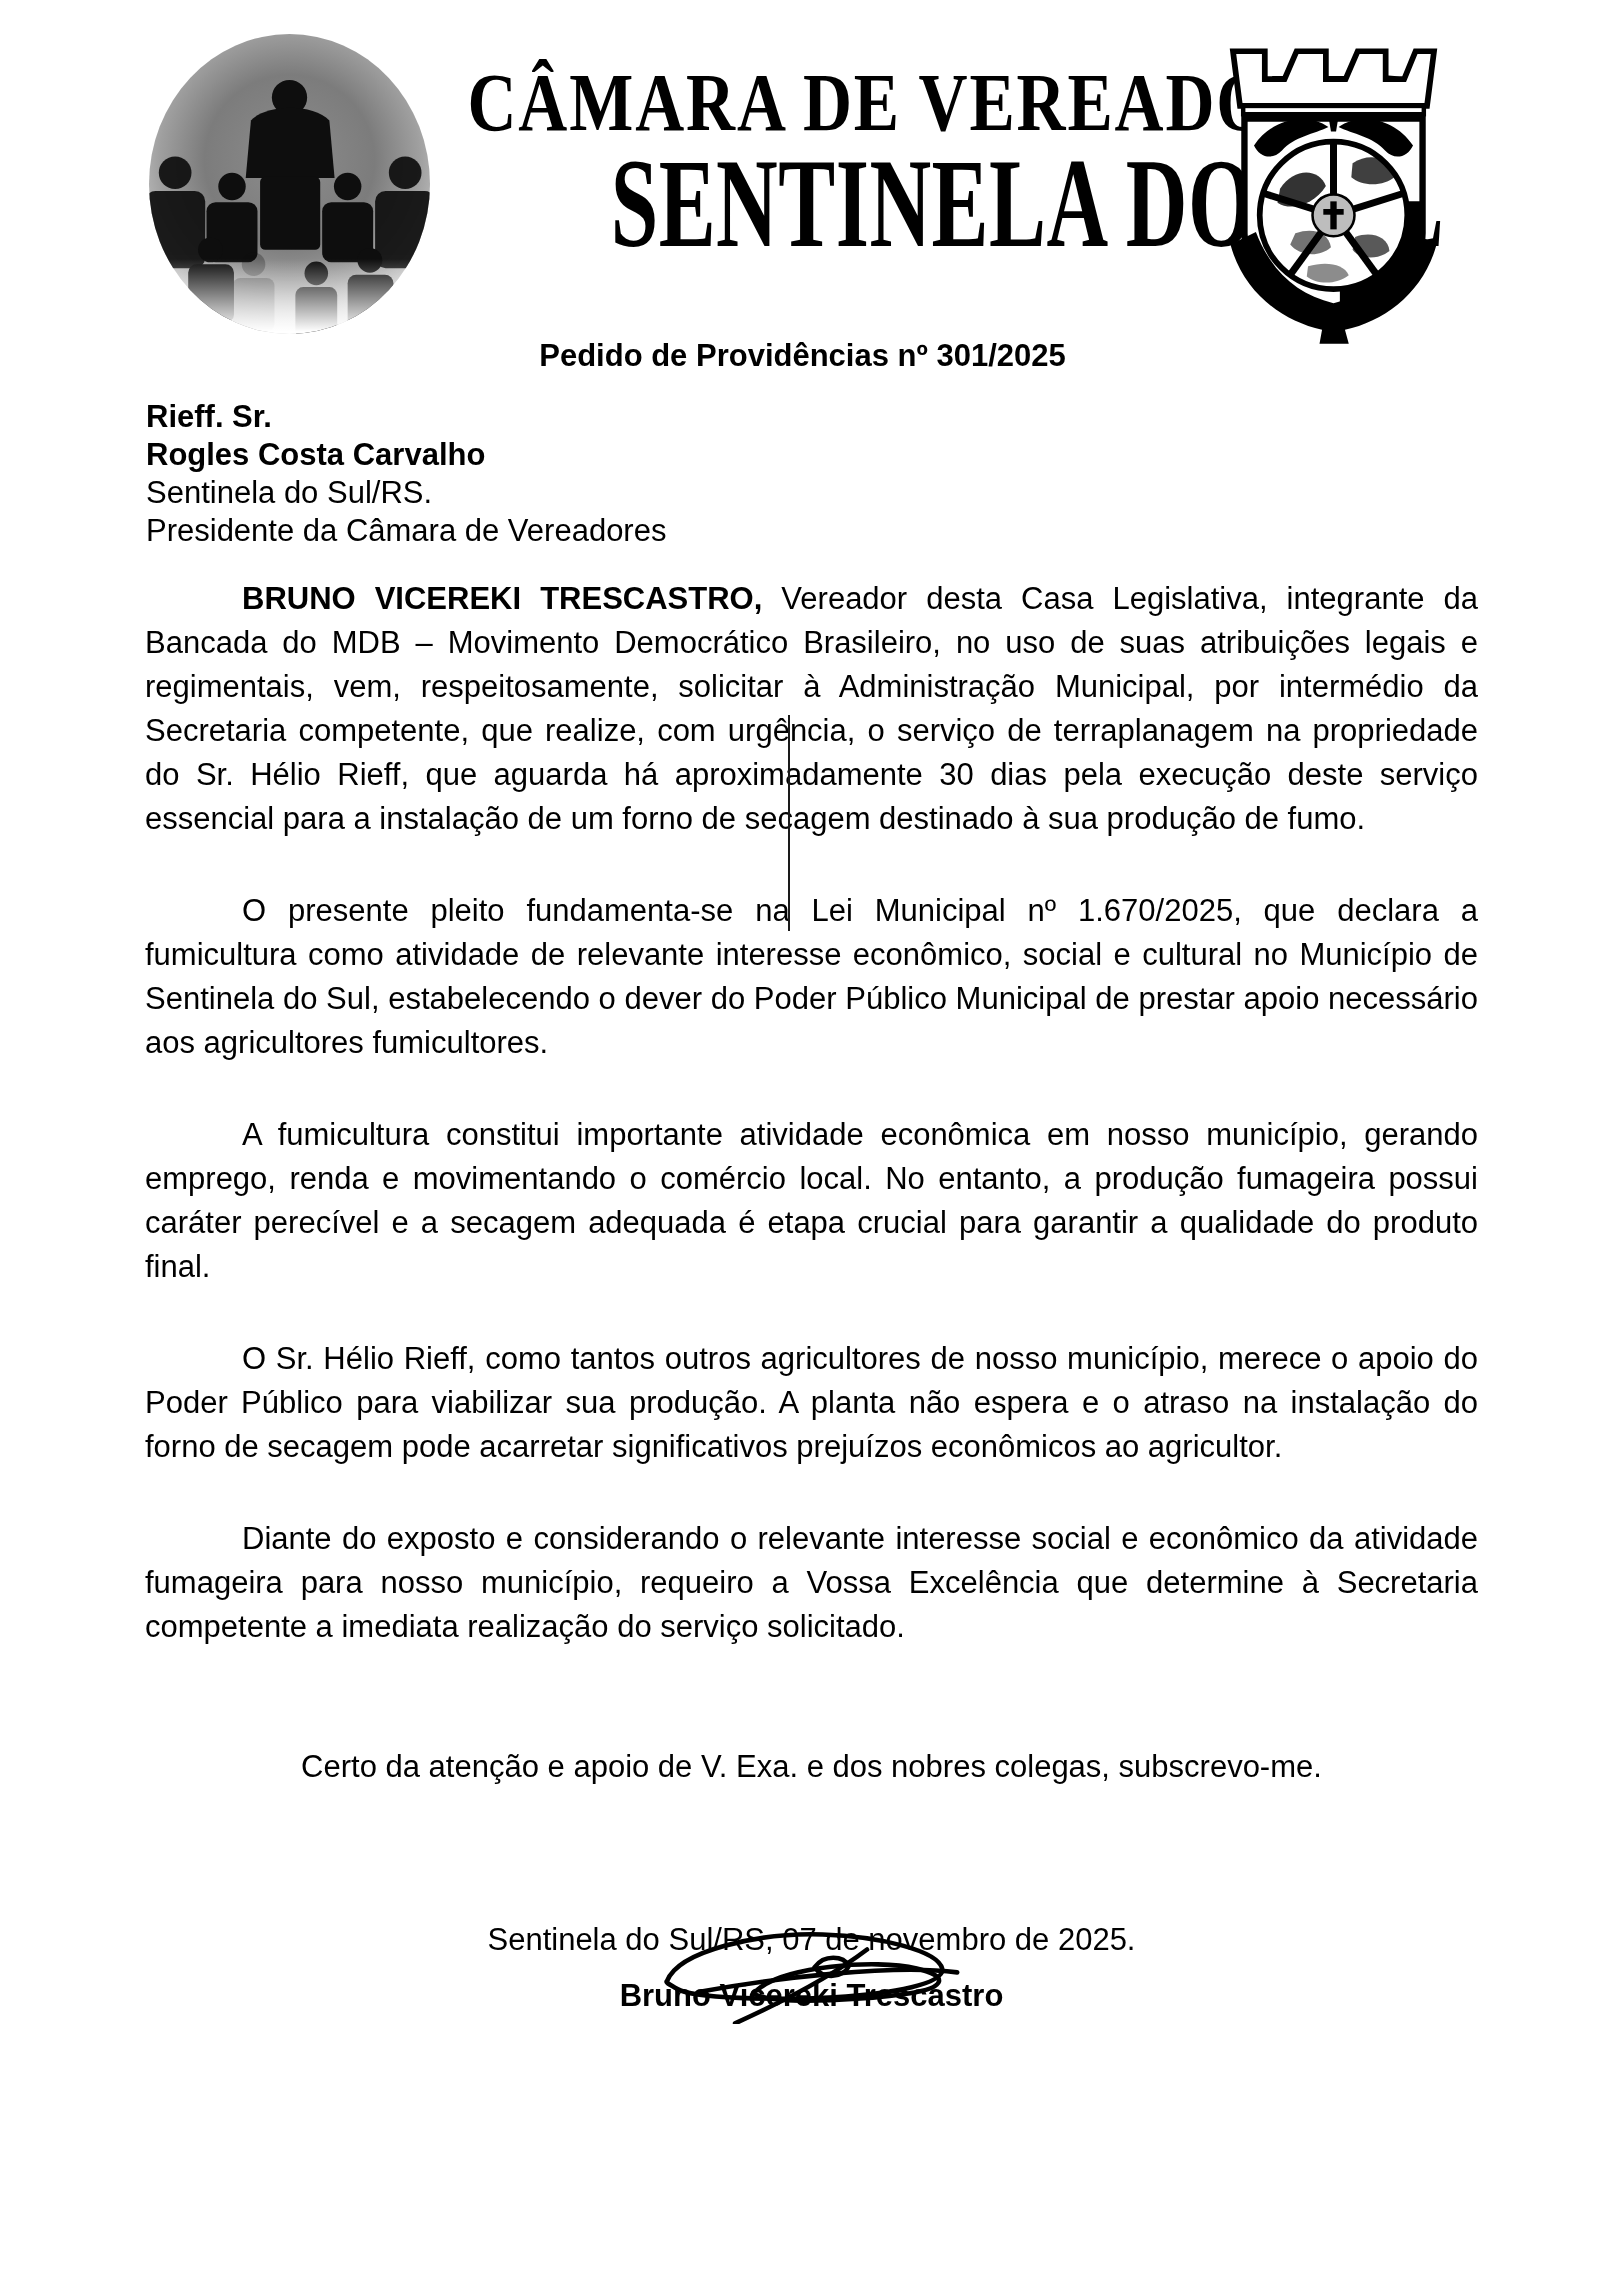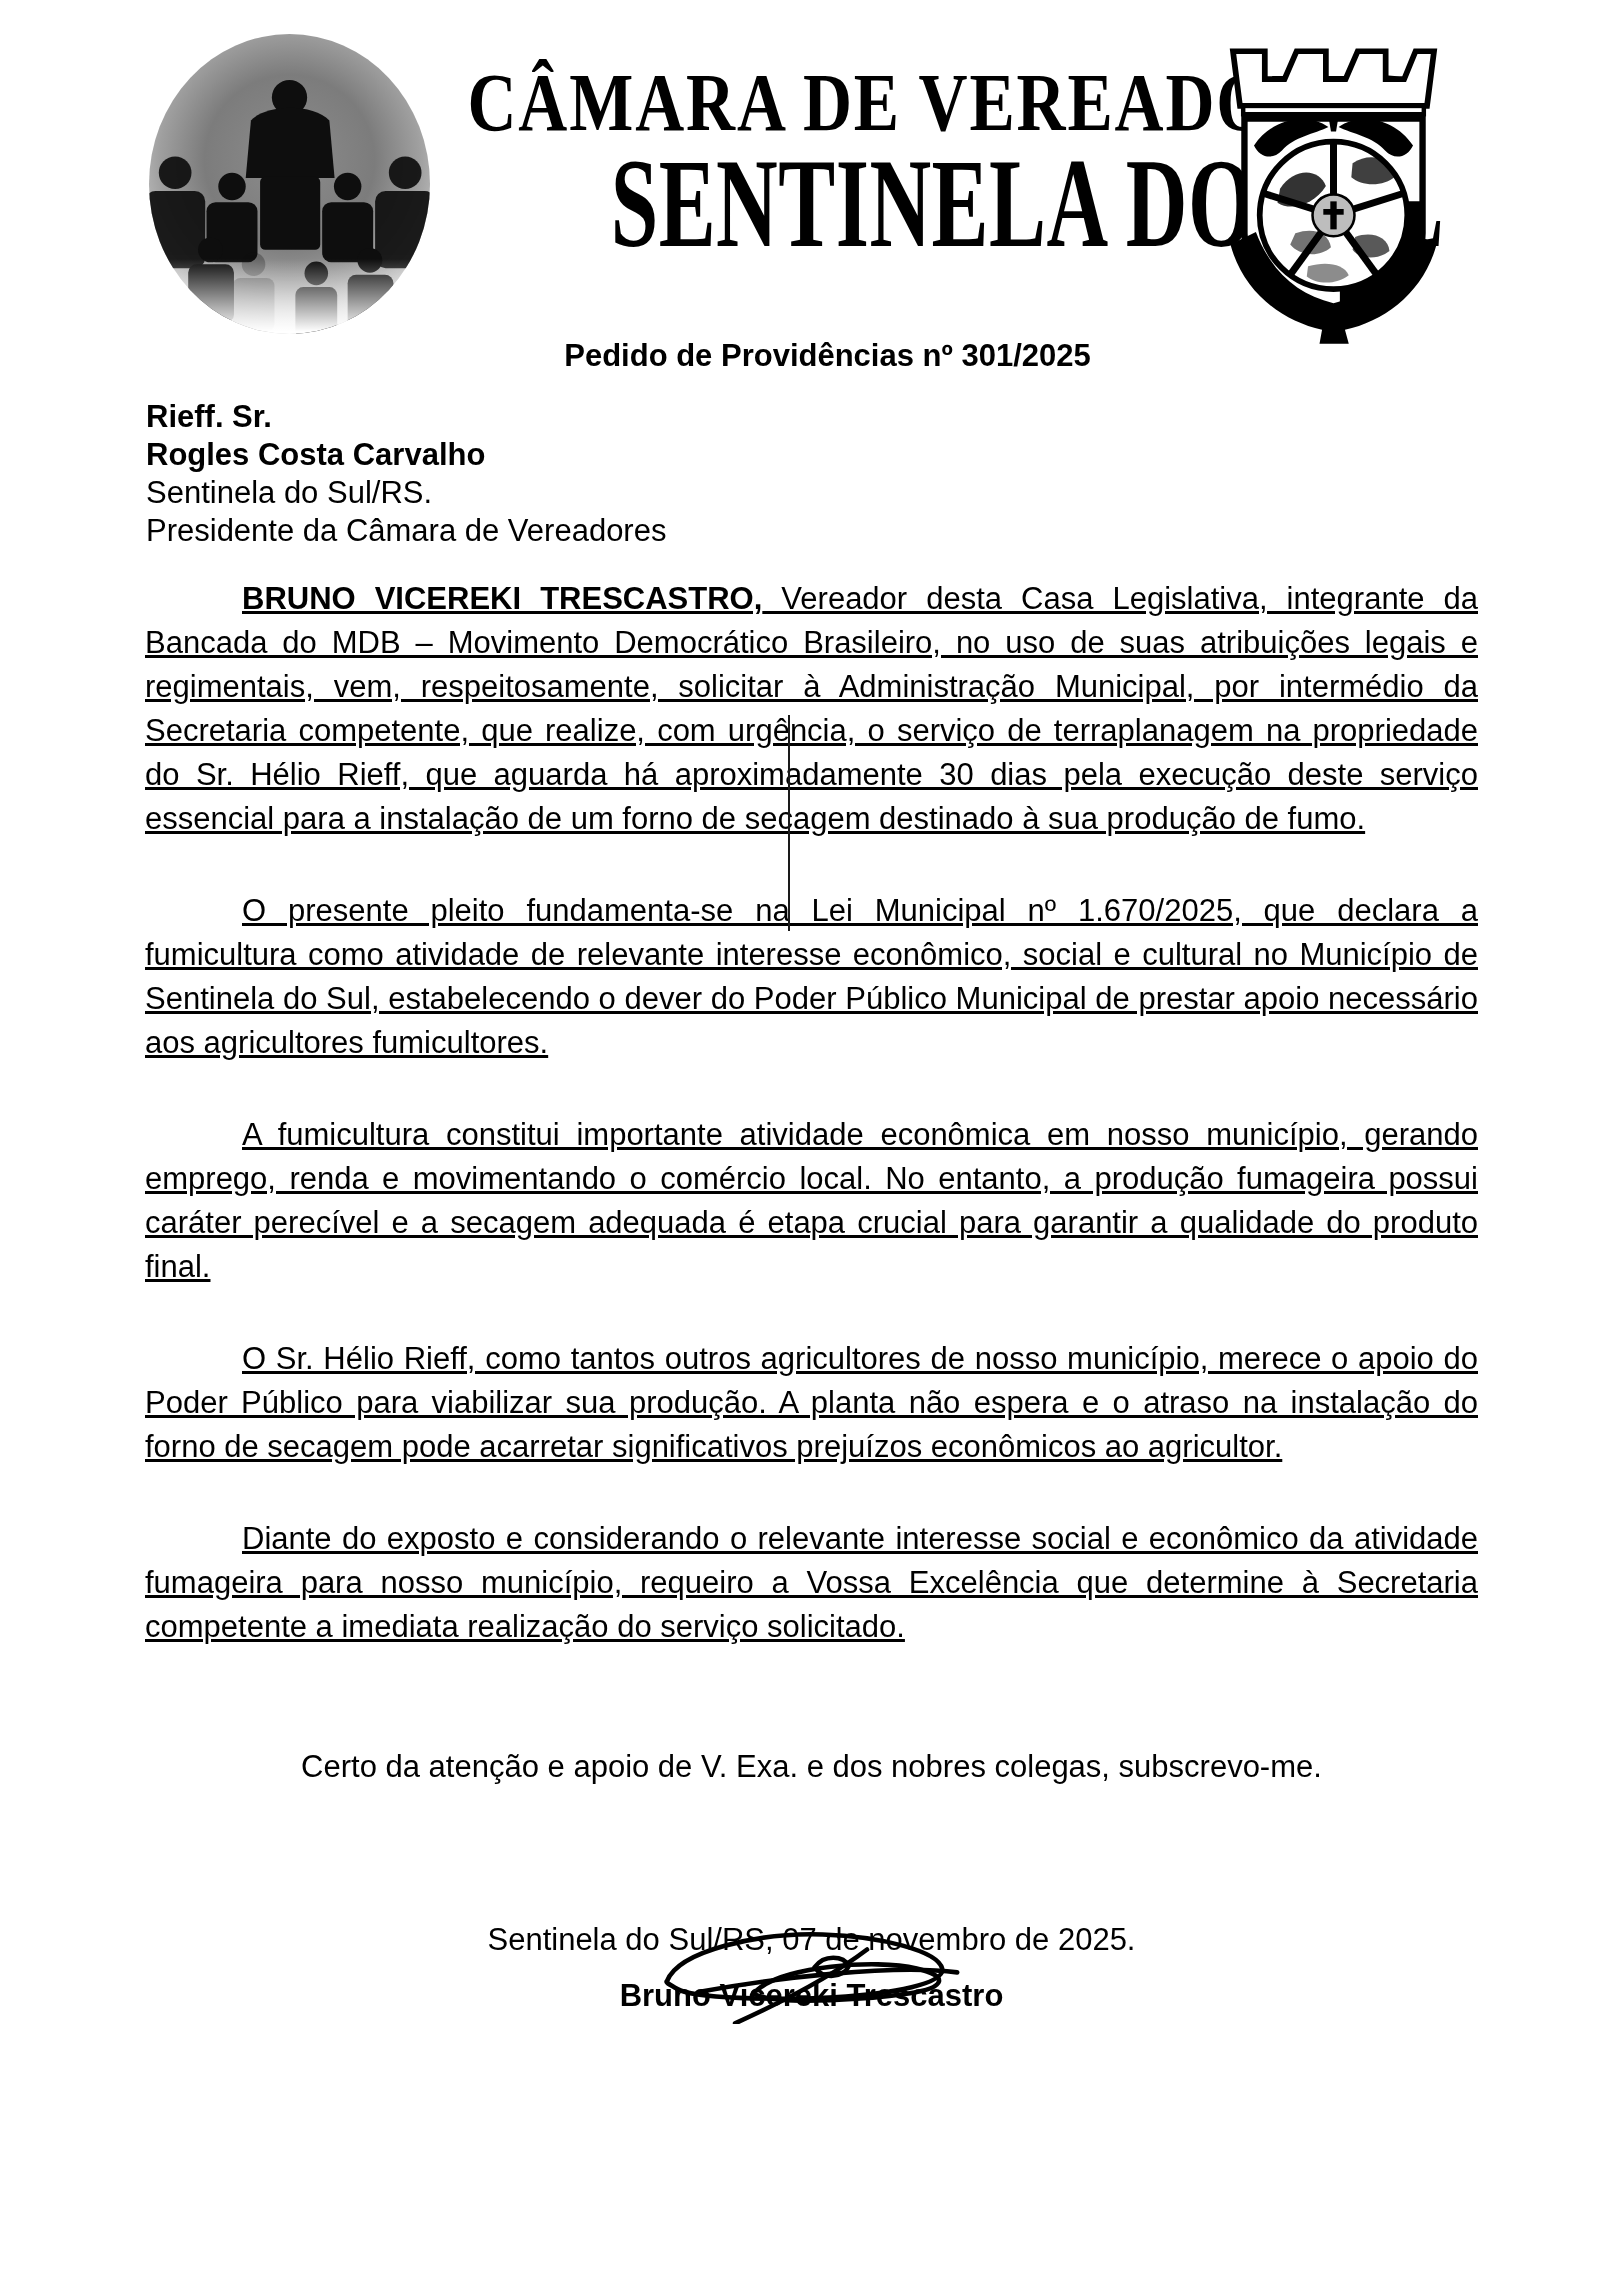--- a/index.html
+++ b/index.html
@@ -27,33 +27,33 @@
     position:absolute;left:432px;top:64px;width:782px;
     text-align:center;font-family:"Liberation Serif",serif;font-weight:bold;
     white-space:nowrap;
   }
   .org1{font-size:73px;line-height:1.08;letter-spacing:2px;display:inline-block;transform:scale(0.93,1.12);transform-origin:50% 50%;}
   .org2{font-size:122px;line-height:0.98;display:inline-block;transform:scale(0.70,1.04);transform-origin:50% 40%;letter-spacing:0.7px;}
   .tagline{font-size:41px;line-height:1.0;text-align:right;padding-right:26px;margin-top:9.2px;letter-spacing:1.3px;}
   .hdr-arms{position:absolute;left:1219px;top:41px;width:229px;height:308px;}
   
   .doc-title{
-    position:absolute;left:161px;top:339px;width:1333px;
+    position:absolute;left:136px;top:339px;width:1333px;
     text-align:center;font-size:31px;font-weight:bold;line-height:34px;
   }
   .addressee{
     position:absolute;left:146px;top:398px;width:1333px;
     font-size:31px;line-height:38px;
   }
   .addr-bold{font-weight:bold;}
   .body-text{
     position:absolute;left:145px;top:577px;width:1333px;
     font-size:31px;line-height:44px;text-align:justify;
   }
-  .body-text p{margin:0 0 48px 0;text-indent:97px;text-decoration:underline;}
+  .body-text p{margin:0 0 48px 0;text-indent:97px;}
   .closing{
     position:absolute;left:145px;top:1749px;width:1333px;
     text-align:center;font-size:31px;
   }
   .dateline{
     position:absolute;left:145px;top:1922px;width:1333px;
     text-align:center;font-size:31px;
   }
   .sig-scribble{
     position:absolute;left:656px;top:1926px;width:311px;height:98px;

